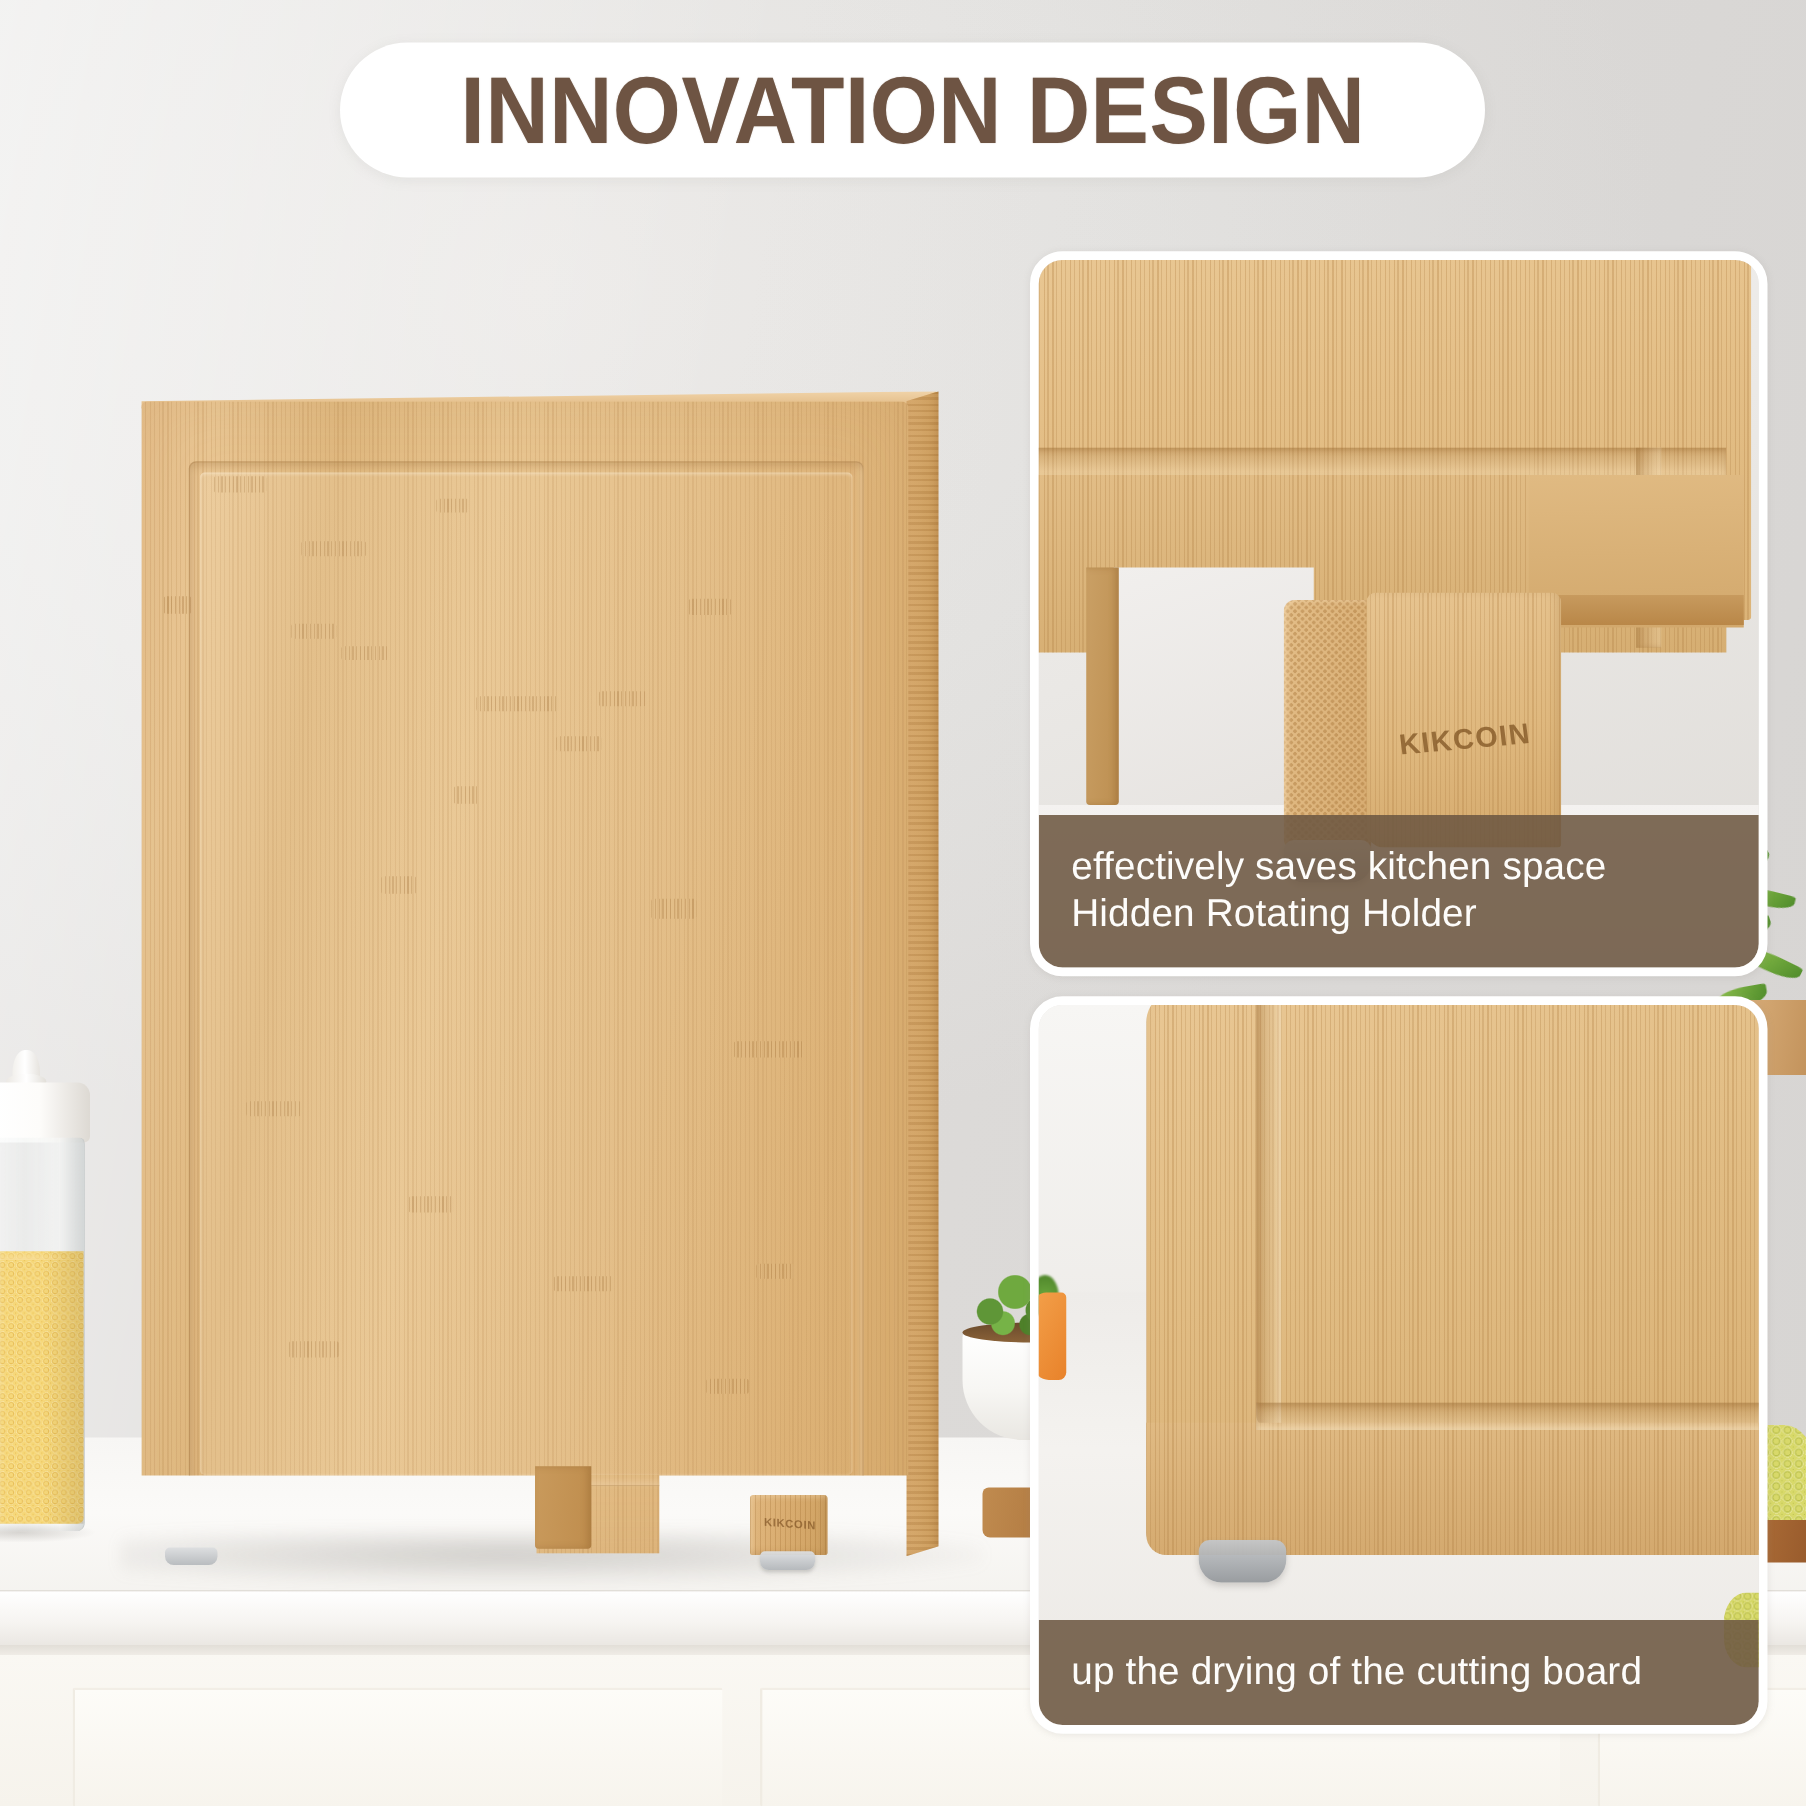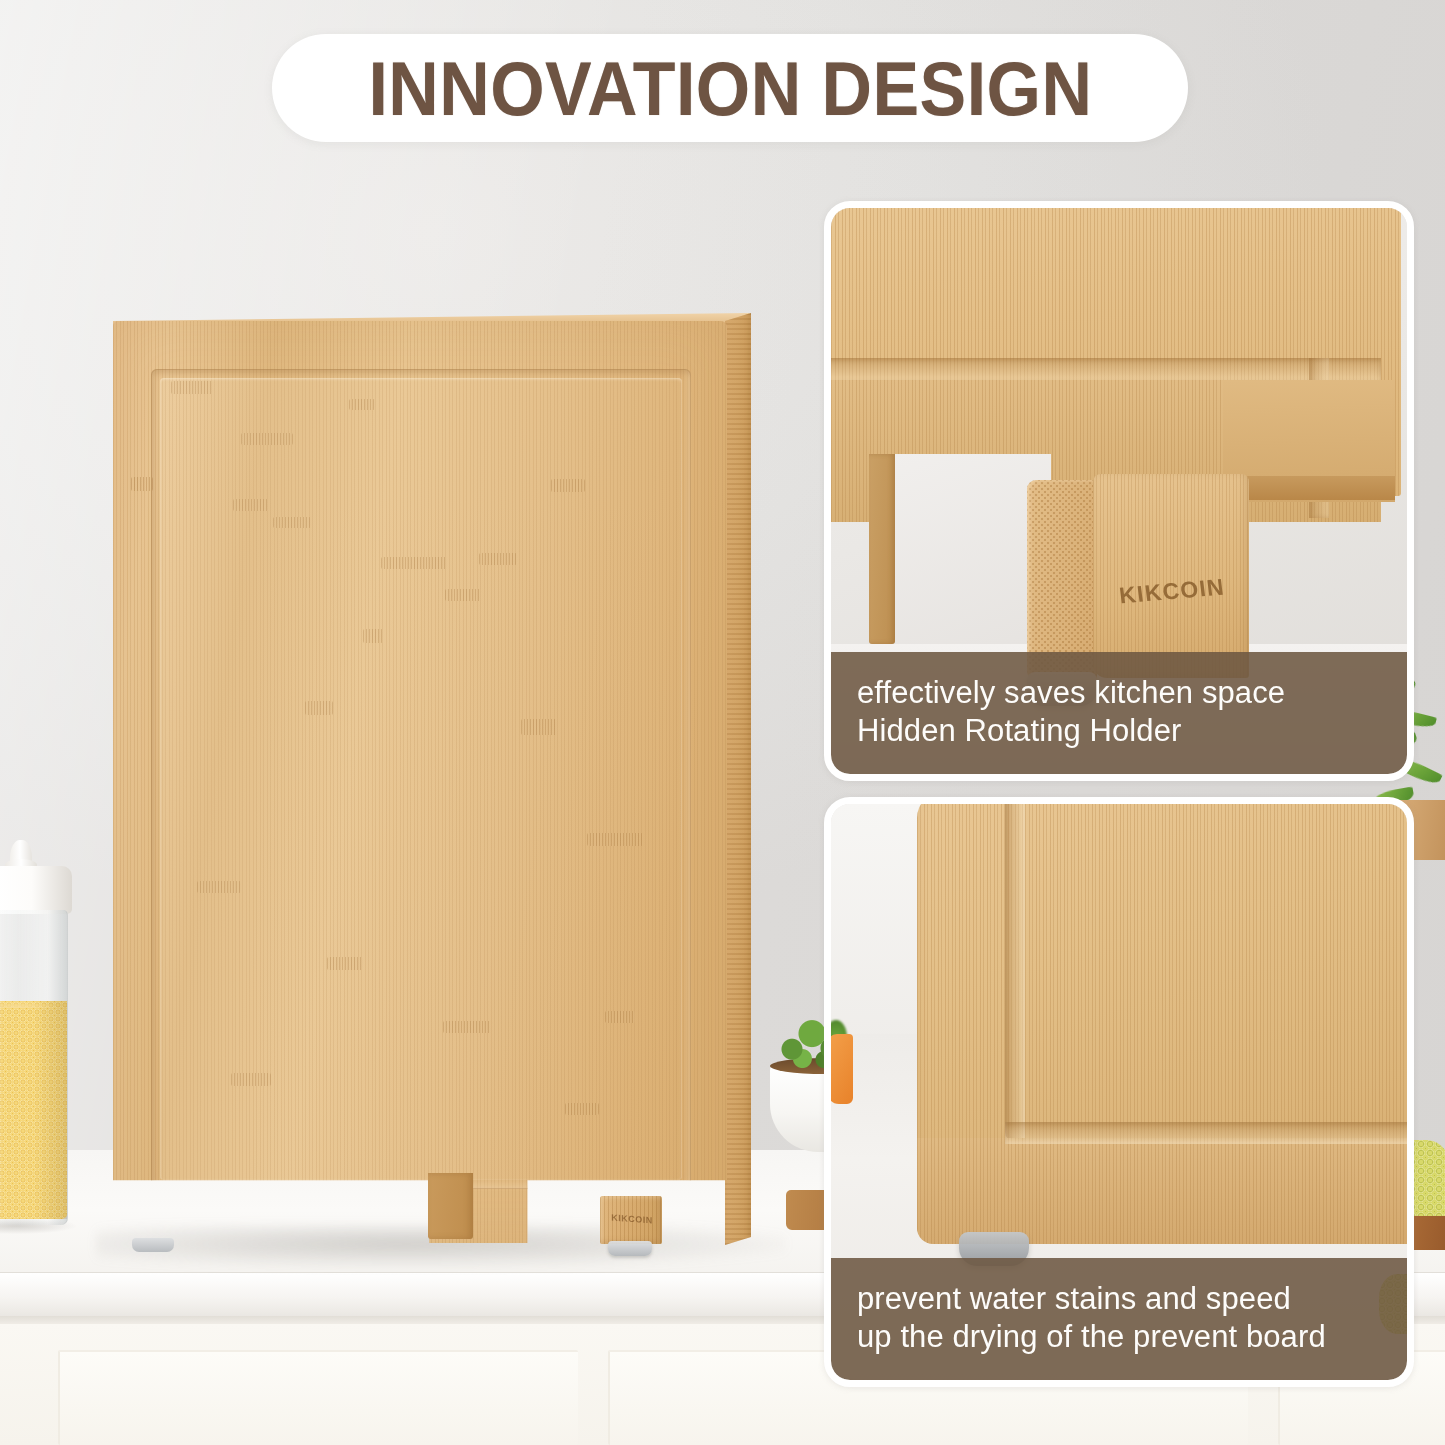--- a/index.html
+++ b/index.html
@@ -604,16 +604,15 @@
     <div class="p2-carrot"></div>
     <div class="p2-top-greens"></div>
     <div class="p2-board"></div>
     <div class="p2-groove-v"></div>
     <div class="p2-lower"></div>
     <div class="p2-groove-h"></div>
     <div class="p2-pad"></div>
     <div class="p2-right-green"></div>
   </div>
   <div class="caption">
-    <span class="ln">prevent water stains and speed</span>
-    <span class="ln">up the drying of the prevent board</span>
+    <span class="ln">up the drying of the cutting board</span>
   </div>
 </div>
 
 </body></html>

